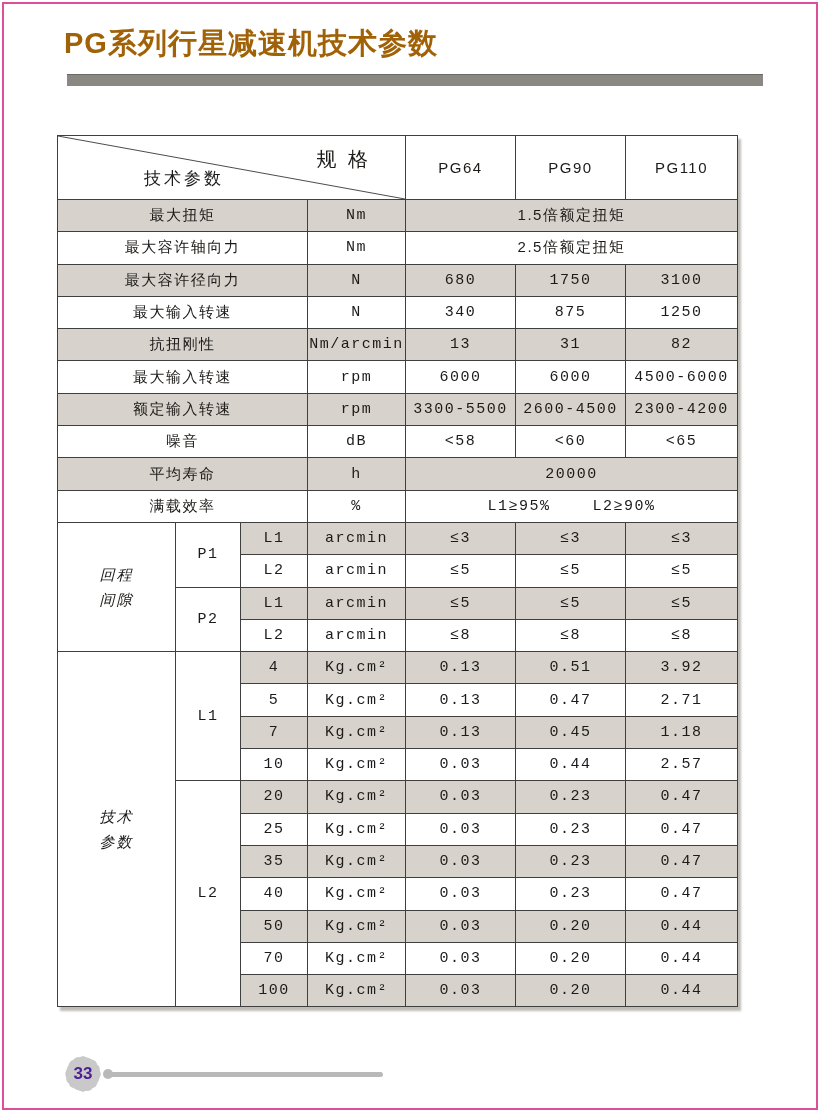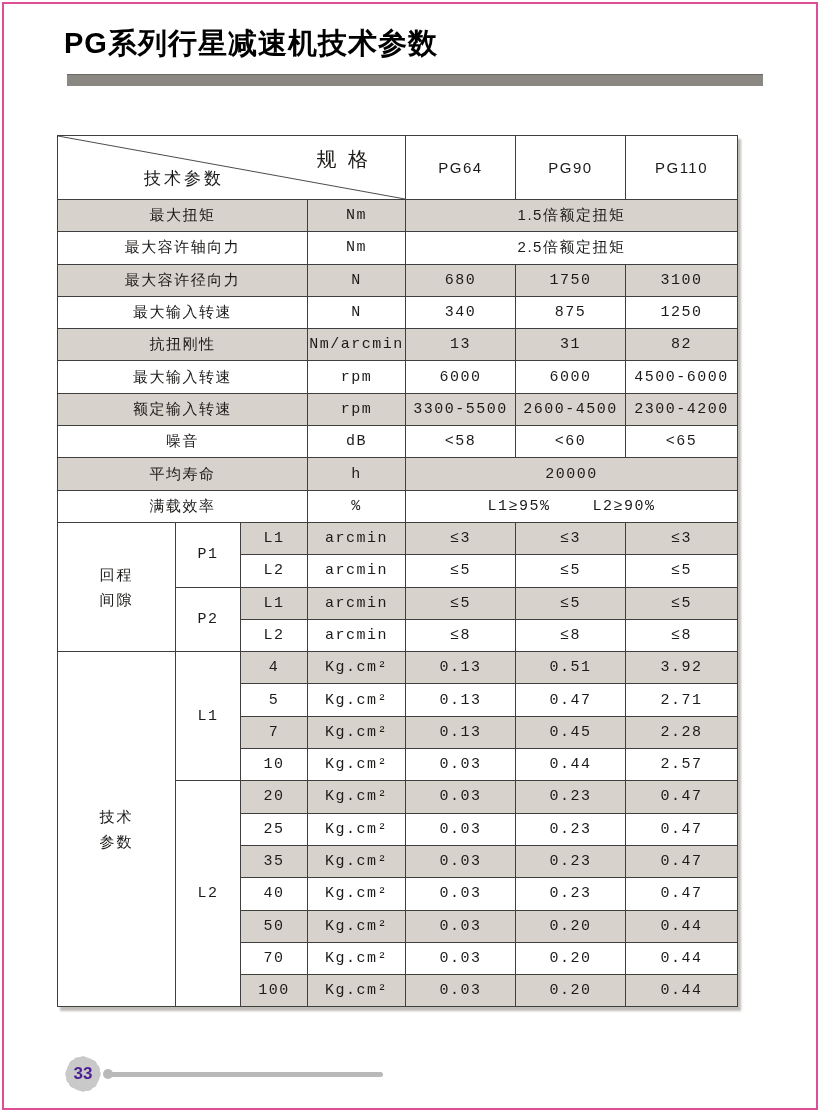--- a/index.html
+++ b/index.html
@@ -6,21 +6,21 @@
   body{
     width:820px;height:1112px;position:relative;background:#ffffff;
     font-family:"Liberation Sans", sans-serif;color:#1d1b19;overflow:hidden;
   }
   .page-frame{
     position:absolute;left:2px;top:2px;right:2px;bottom:2px;
     border:2px solid #dd4f99;pointer-events:none;
   }
   .title{
     position:absolute;left:64px;top:24px;margin:0;
-    font-size:29px;font-weight:bold;letter-spacing:1px;color:#000000;
+    font-size:29px;font-weight:bold;letter-spacing:1px;color:#a16207;
   }
   .title-bar{
     position:absolute;left:67px;top:74px;width:696px;height:11px;
     background:#8b8782;border-top:1px solid #6b6763;
   }
   table.spec{
     position:absolute;left:57px;top:135px;width:680px;
     border-collapse:collapse;table-layout:fixed;
     box-shadow:3px 4px 2px rgba(141,134,124,0.55);
     background:#ffffff;
@@ -34,21 +34,21 @@
   tr.r{height:32.3px;}
   tr.gray td{background:#d7d3cc;}
   td.wcell{background:#ffffff !important;}
   td.unit{font-family:"Liberation Mono","DejaVu Sans Mono",monospace;letter-spacing:0.5px;font-size:14px;}
   td.val{font-family:"Liberation Mono","DejaVu Sans Mono",monospace;letter-spacing:0.5px;font-size:14px;}
   td.ratio{font-family:"Liberation Mono","DejaVu Sans Mono",monospace;letter-spacing:2px;font-size:14px;}
   td.lvl{font-family:"Liberation Mono","DejaVu Sans Mono",monospace;font-size:14px;letter-spacing:1px;}
   td.colhead{font-size:15px;letter-spacing:1px;}
   td.pname{font-size:15px;}
   .pre{white-space:pre;}
-  .wrap2{display:inline-block;width:2.3em;line-height:1.7;letter-spacing:2px;word-break:break-all;}
+  .wrap2{display:inline-block;width:2.3em;line-height:1.7;letter-spacing:2px;word-break:break-all;font-style:italic;}
   
   td.diag{position:relative;padding:0;}
   td.diag svg{position:absolute;left:0;top:0;width:100%;height:100%;}
   .diag-top{position:absolute;top:10px;right:34px;font-size:20px;letter-spacing:3px;}
   .diag-bottom{position:absolute;bottom:9px;left:86px;font-size:17px;letter-spacing:3px;}
   
   .gear{position:absolute;left:62px;top:1053px;width:42px;height:42px;}
   .gear .sq{position:absolute;left:7px;top:7px;width:28px;height:28px;background:#c5c5c5;border-radius:5px;}
   .gear .sq.s2{transform:rotate(45deg);}
   .gear .sq.s3{transform:rotate(22.5deg);}
@@ -203,21 +203,21 @@
       <td class="unit">Kg.cm²</td>
       <td class="val">0.13</td>
       <td class="val">0.47</td>
       <td class="val">2.71</td>
     </tr>
     <tr class="r gray">
       <td class="ratio">7</td>
       <td class="unit">Kg.cm²</td>
       <td class="val">0.13</td>
       <td class="val">0.45</td>
-      <td class="val">2.28</td>
+      <td class="val">1.18</td>
     </tr>
     <tr class="r">
       <td class="ratio">10</td>
       <td class="unit">Kg.cm²</td>
       <td class="val">0.03</td>
       <td class="val">0.44</td>
       <td class="val">2.57</td>
     </tr>
     <tr class="r gray">
       <td rowspan="7" class="wcell lvl">L2</td>

